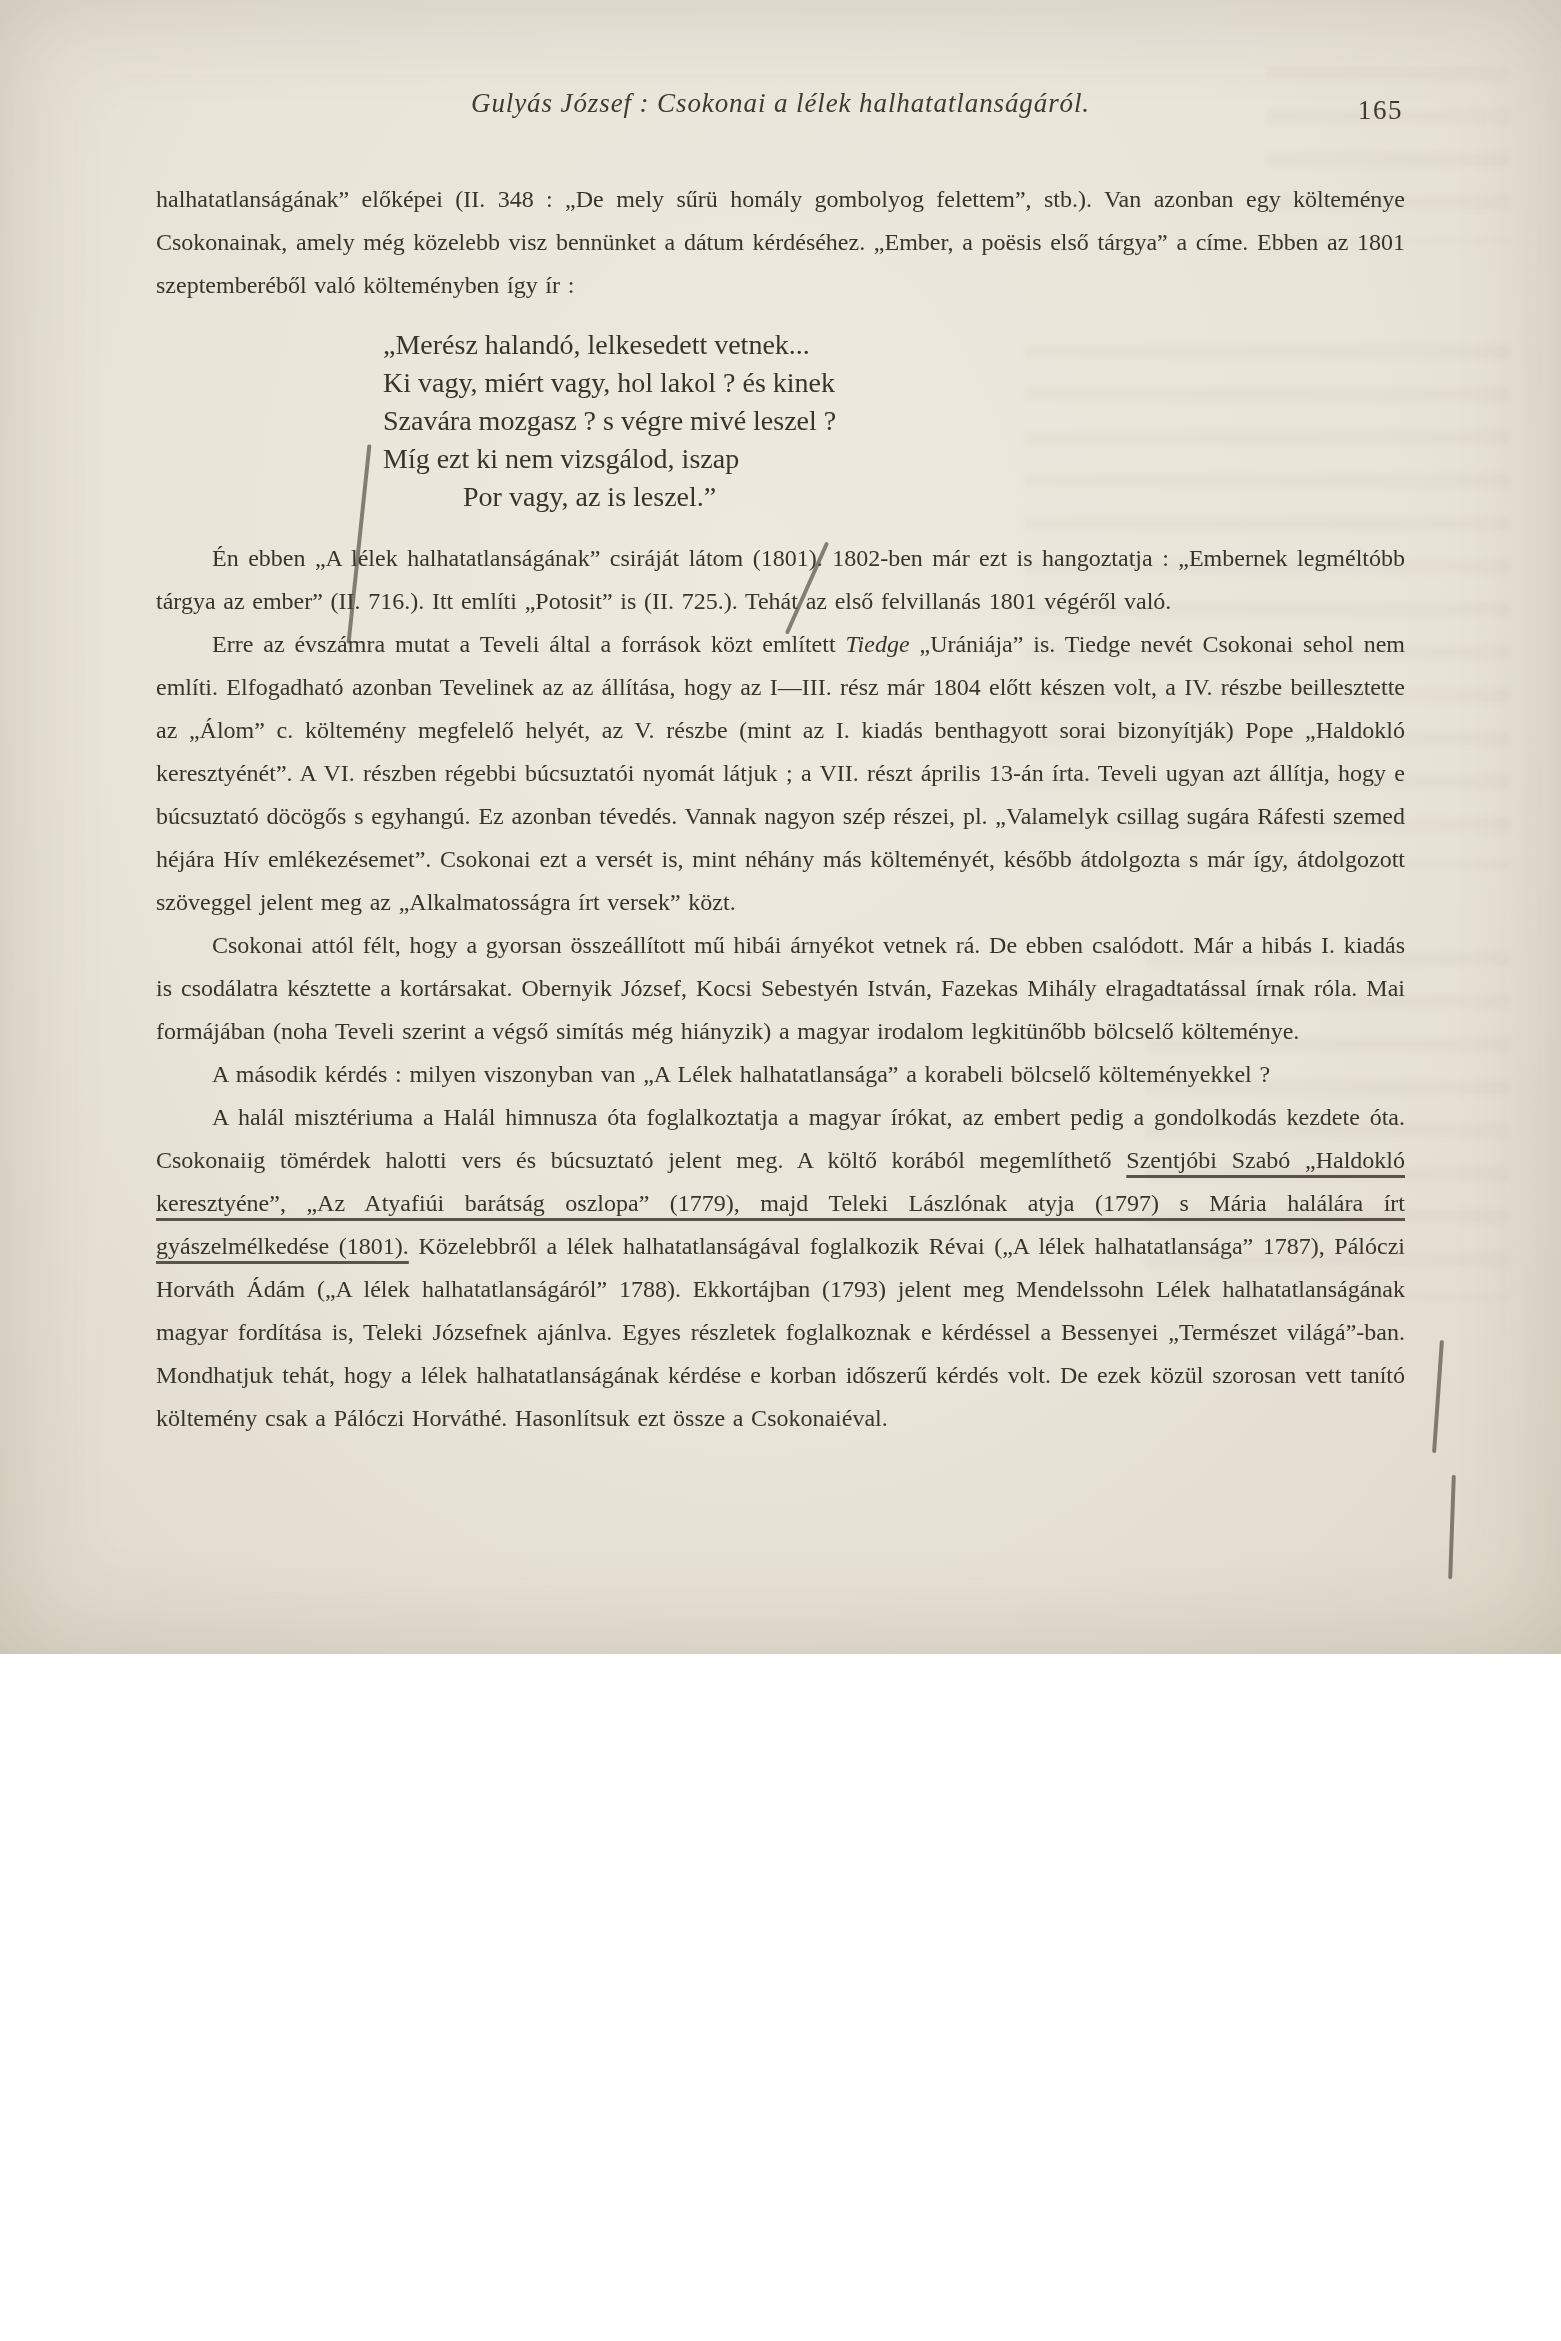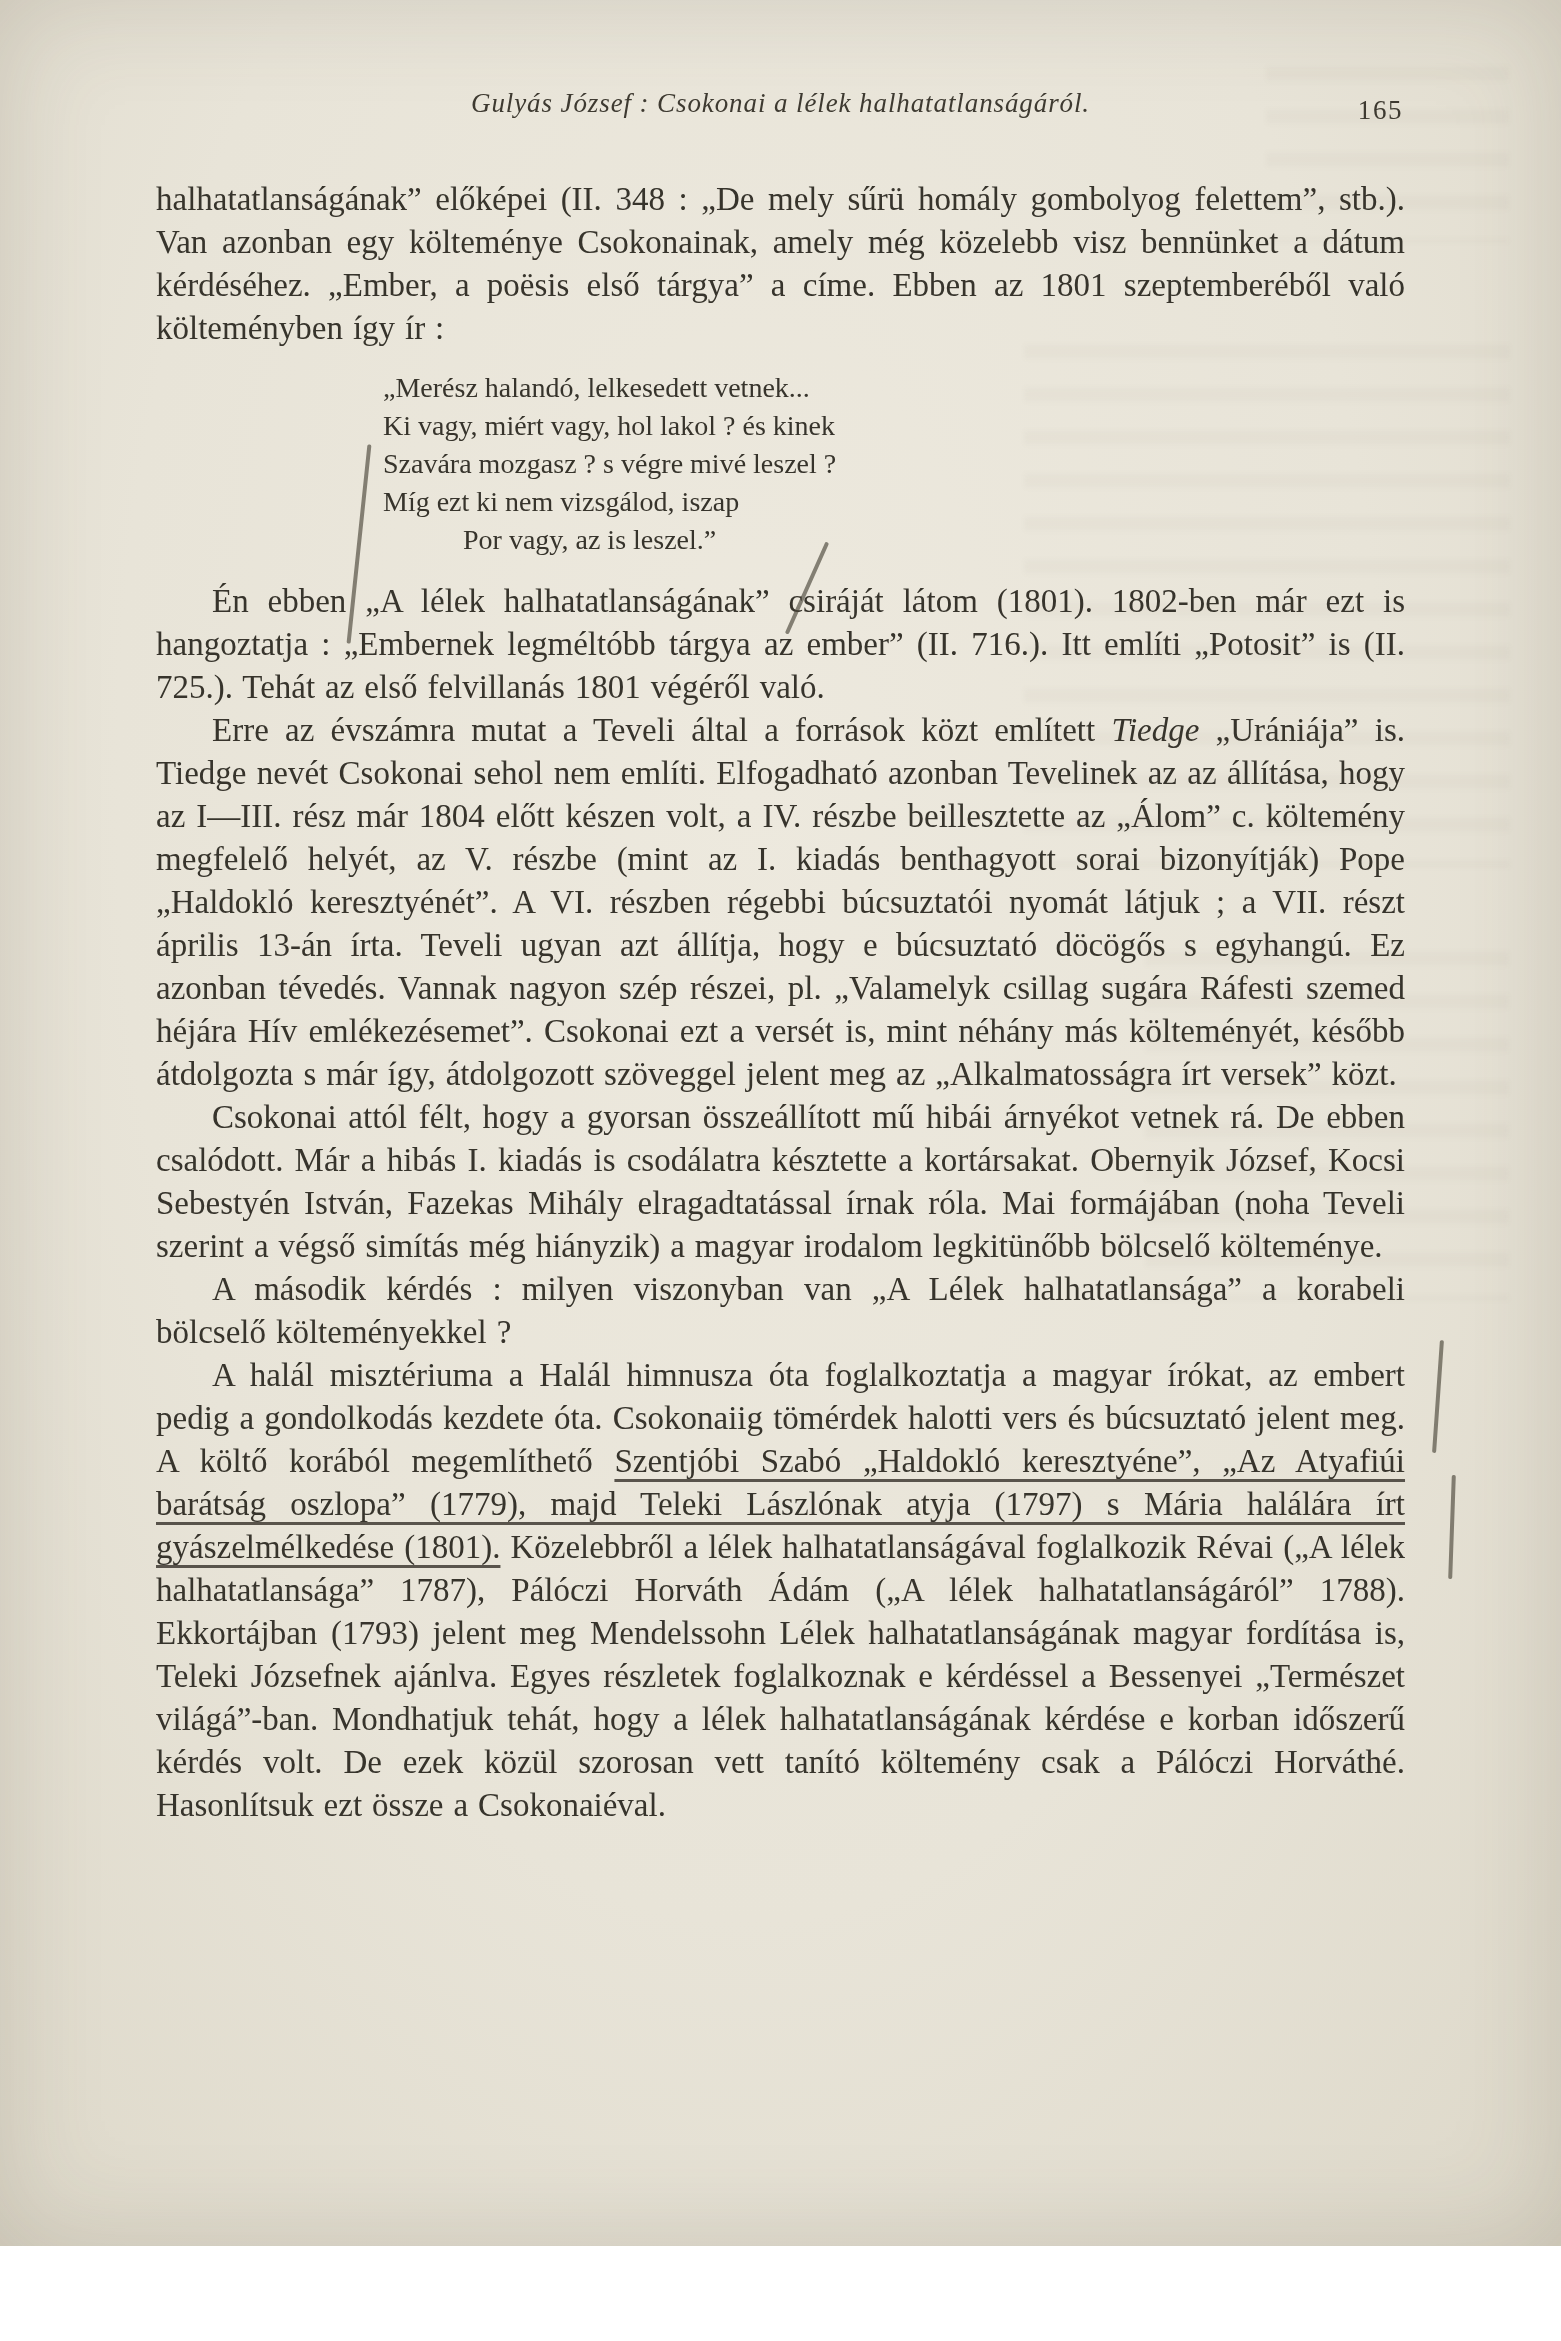--- a/index.html
+++ b/index.html
@@ -1,19 +1,19 @@
 <!DOCTYPE html>
 <html style="font-size:14px"><head>
 <meta charset="utf-8">
 <style>
   html, body { margin: 0; padding: 0; }
   .page {
     position: relative;
     width: 1561px;
-    height: 2246px;
+    height: 1654px;
     background:
       radial-gradient(ellipse at 48% 35%, #ede9de 0%, #e8e4d8 55%, #ddd8c9 100%);
     font-family: "Liberation Serif", "DejaVu Serif", serif;
     color: #37342c;
     overflow: hidden;
     box-shadow: inset 0 0 104px rgba(90,80,60,0.18);
   }
   .content {
     position: absolute;
     left: 156px;
@@ -35,21 +35,21 @@
   }
   .page-number {
     position: absolute;
     right: 1.7px;
     top: 7px;
     font-style: normal;
     letter-spacing: 1.7px;
   }
   .para {
     margin: 0;
-    font-size: 33px;
+    font-size: 24px;
     line-height: 43px;
     text-align: justify;
     text-indent: 56px;
     word-spacing: 1.7px;
   }
   .para.no-indent { text-indent: 0; }
   .poem {
     margin: 19px 0 21px 227px;
     font-size: 28px;
     line-height: 38px;

